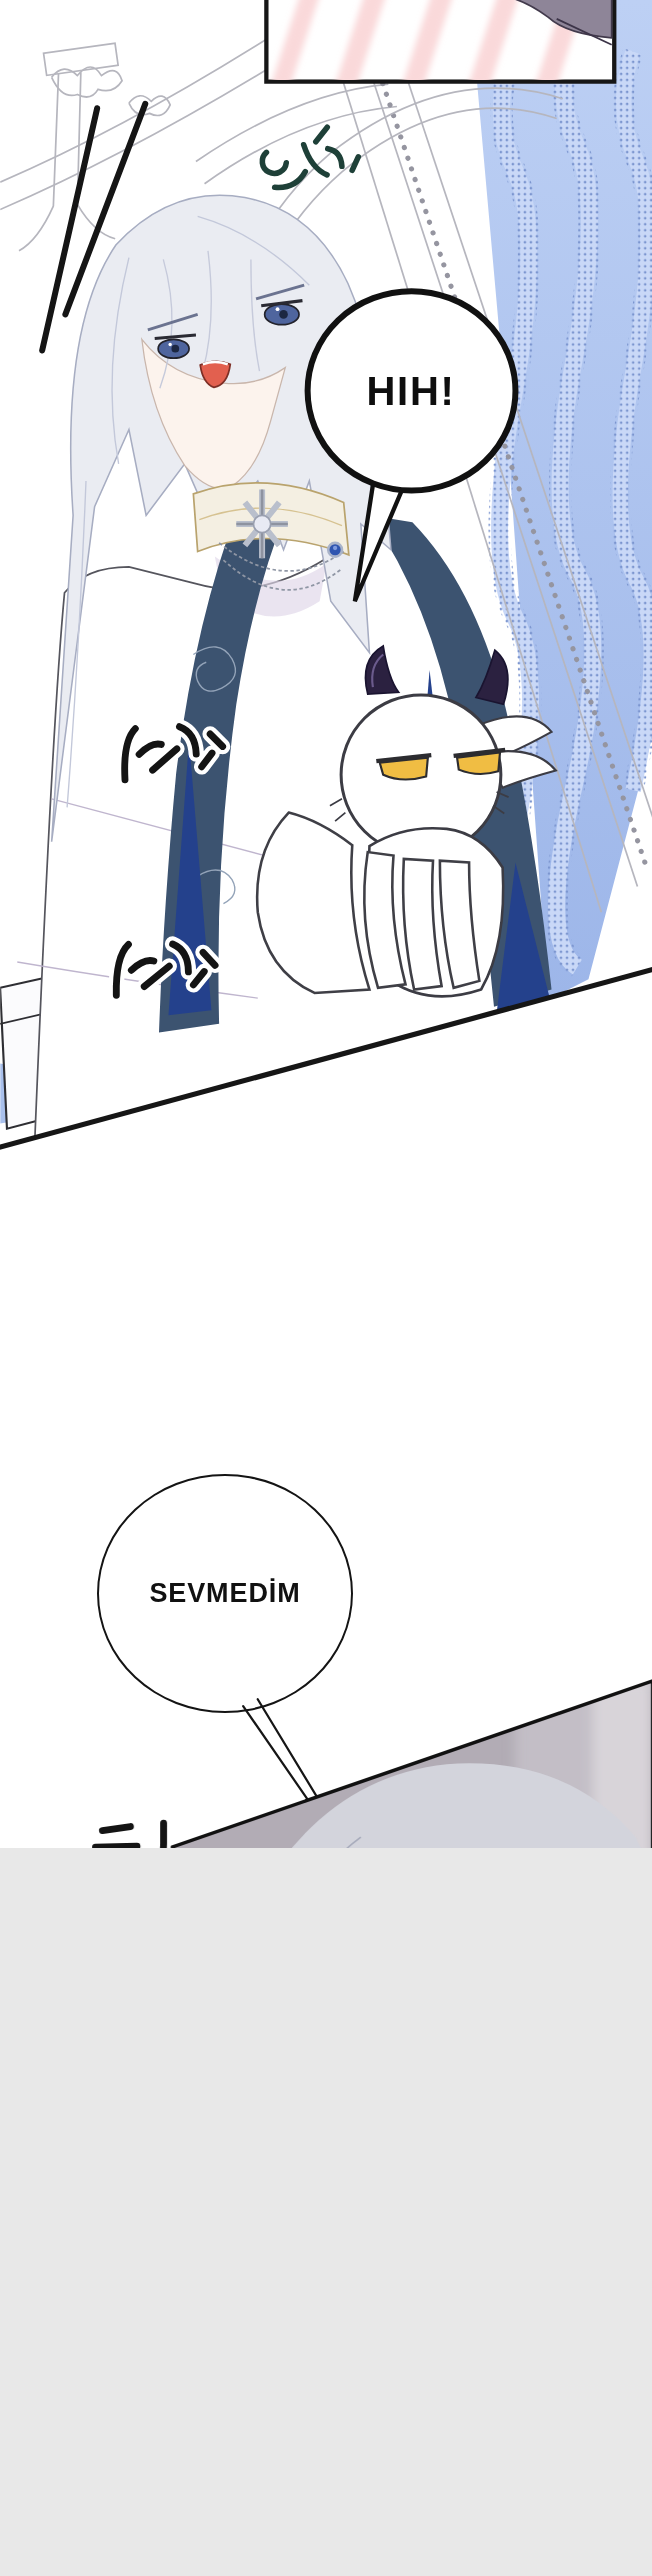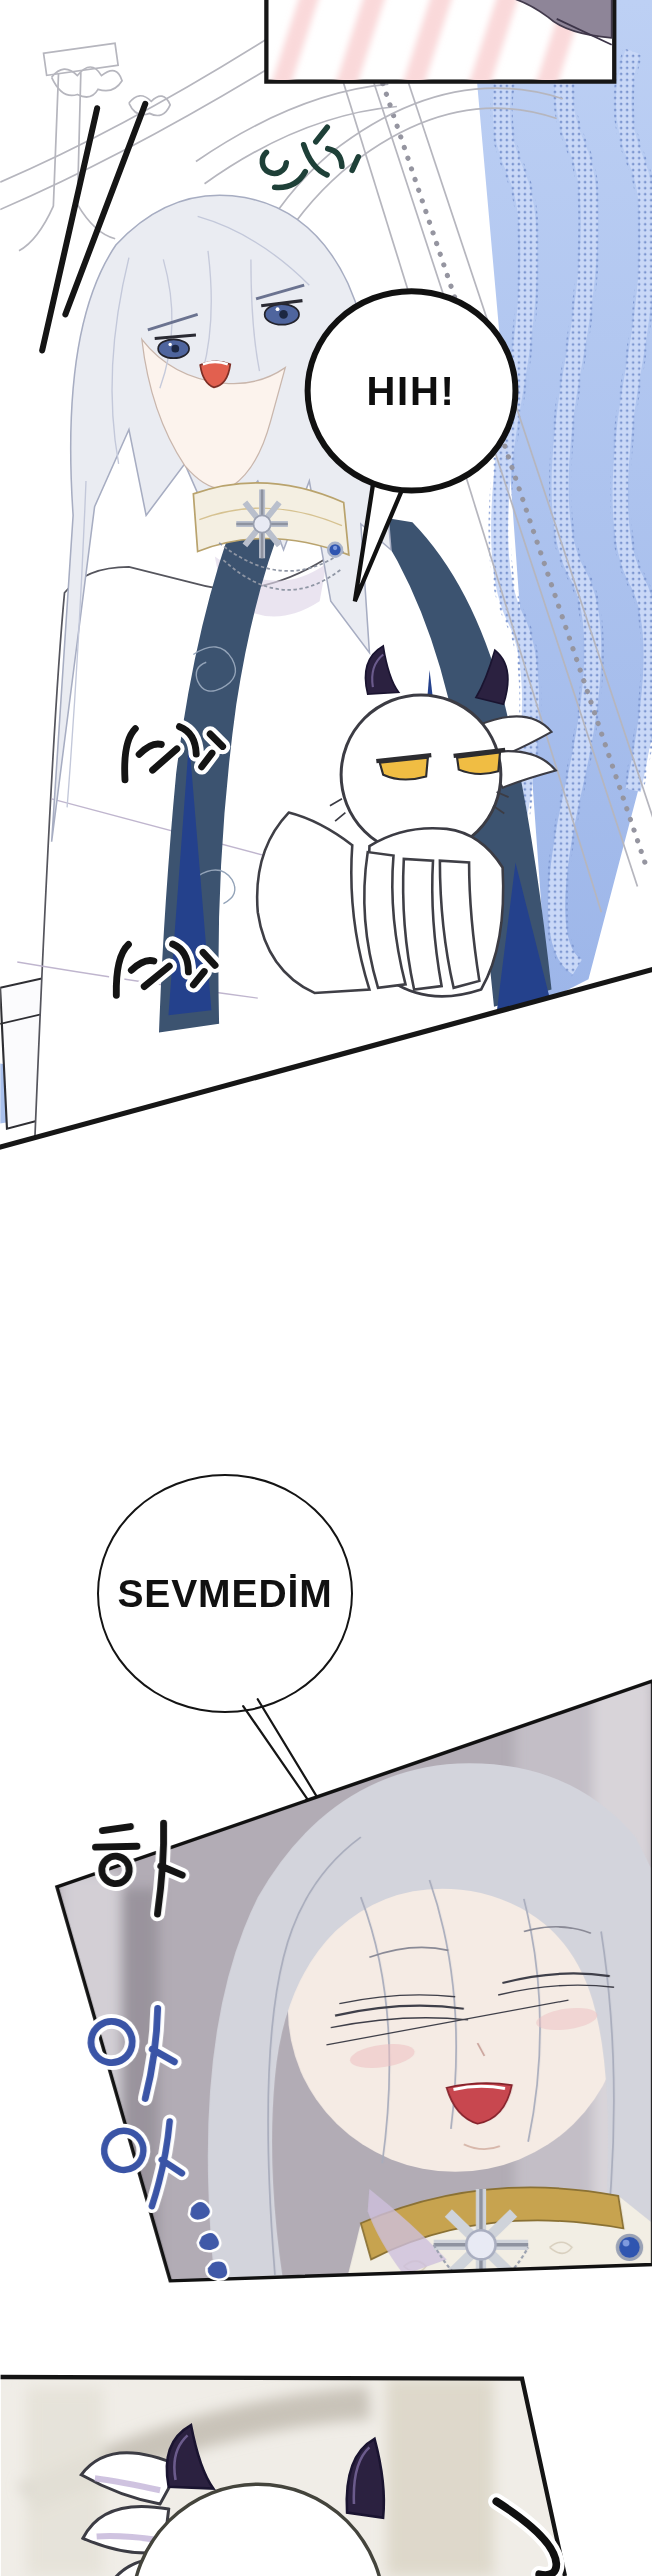--- a/index.html
+++ b/index.html
@@ -1,31 +1,31 @@
 <!DOCTYPE html>
 <html style="font-size:13.7px"><head>
 <meta charset="utf-8">
 <style>
   html,body{margin:0;padding:0;background:#e8e8e8;}
   .page{
-    position:relative;width:653px;height:2576px;background:#ffffff;
+    position:relative;width:653px;height:1848px;background:#ffffff;
     overflow:hidden;font-family:"Liberation Sans",sans-serif;margin:0 auto;
   }
   .abs{position:absolute;}
   svg{display:block;}
   .speech-text{
     position:absolute;display:flex;align-items:center;justify-content:center;
     font-weight:bold;color:#0e0e0e;text-align:center;
   }
   .hih-text{left:325px;top:359px;width:172px;height:64px;font-size:40px;letter-spacing:1.7px;}
   .sevmedim-bubble{
     position:absolute;left:97px;top:1474px;width:252px;height:235px;
     background:#ffffff;border:2.6px solid #141414;border-radius:50%;
     display:flex;align-items:center;justify-content:center;
-    font-weight:bold;font-size:39px;letter-spacing:0.9px;color:#111;
+    font-weight:bold;font-size:27px;letter-spacing:0.9px;color:#111;
   }
 </style>
 </head>
 <body>
 
 <div class="page">
 
   <svg class="abs" style="left:0;top:0" width="653" height="1151" viewBox="0 0 760 1340">
     <defs>
       <linearGradient id="gBlue" x1="0" y1="0" x2="0" y2="1">

